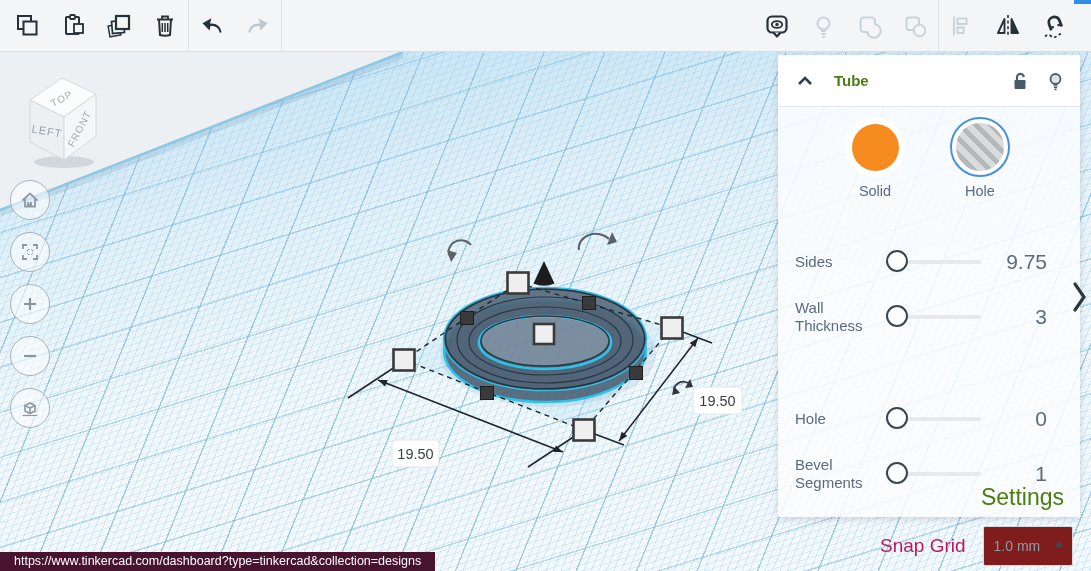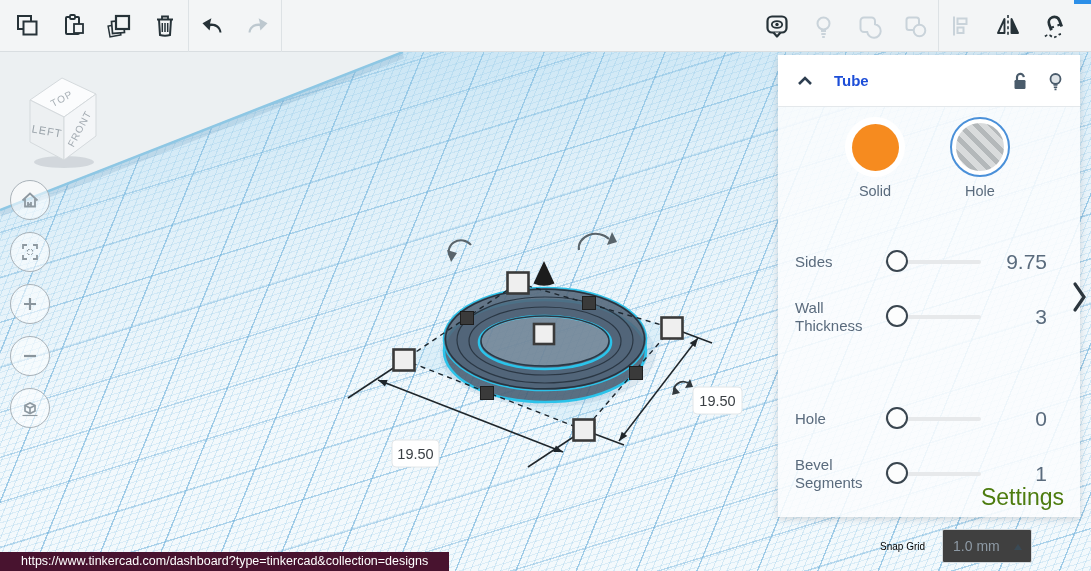--- a/index.html
+++ b/index.html
@@ -34,21 +34,21 @@
   
   .navcol { position:absolute; left:10px; top:128px; display:flex; flex-direction:column; gap:12px; }
   .navbtn { width:40px; height:40px; border-radius:50%; background:rgba(255,255,255,0.55);
             border:1.5px solid #a9b2b9; display:flex; align-items:center; justify-content:center; cursor:pointer; }
 
   
   .panel { position:absolute; left:778px; top:55px; width:302px; height:462px;
            background:rgba(252,253,254,0.86); box-shadow:0 2px 7px rgba(60,70,80,0.20); z-index:30; }
   .panel-header { position:relative; height:52px; background:#ffffff; border-bottom:1px solid #e4e8eb;
                   display:flex; align-items:center; padding:0 16px; }
-  .panel-title { font-size:15px; font-weight:bold; color:#1d4ed8; margin-left:18px; }
+  .panel-title { font-size:15px; font-weight:bold; color:#4d7c0f; margin-left:18px; }
   .ph-icons { position:absolute; right:14px; top:0; height:52px; display:flex; align-items:center; gap:14px; }
   .swatch-row { position:absolute; top:62px; left:0; width:100%; }
   .swatch-item { position:absolute; width:72px; text-align:center; cursor:pointer; }
   .swatch-wrap { width:60px; height:60px; border-radius:50%; background:#fff; margin:0 auto;
                  display:flex; align-items:center; justify-content:center; }
   .swatch-solid { width:47px; height:47px; border-radius:50%; background:#f68b1f; }
   .swatch-wrap.hole-sel { border:2.5px solid #4a90d9; }
   .swatch-hole { width:48px; height:48px; border-radius:50%;
                  background:repeating-linear-gradient(45deg,#b4b8ba 0 5px,#d9dbdc 5px 11px); }
   .swatch-label { margin-top:6px; font-size:14.5px; color:#5a6b7d; }
@@ -61,31 +61,31 @@
                     background:#fcfdfd; border:2px solid #39454f; cursor:pointer; }
   .prop-value { flex:1; text-align:right; font-size:21px; color:#5a6b7d; }
   .settings-link { position:absolute; right:16px; bottom:6px; font-size:23px; color:#4d7c0f; cursor:pointer; }
 
   
   .edge-chevron { position:absolute; left:1072px; top:281px; z-index:35; cursor:pointer; }
 
   
   .snapgrid { position:absolute; left:880px; top:528px; width:200px; height:36px; display:flex;
               align-items:center; z-index:30; }
-  .snap-label { font-size:10px; color:#000000; margin-right:17px; }
-  .snap-select { position:relative; width:90px; height:34px; background:#404040; border:1px solid #d4dade;
+  .snap-label { font-size:19px; color:#be185d; margin-right:17px; }
+  .snap-select { position:relative; width:90px; height:40px; background:#7f1d1d; border:1px solid #d4dade;
                  border-radius:2px; display:flex; align-items:center; padding:0 10px; cursor:pointer; }
   .snap-value { font-size:14px; color:#8e9aa5; }
   .snap-arrow { position:absolute; right:9px; top:14px; width:0; height:0;
                 border-left:4.5px solid transparent; border-right:4.5px solid transparent;
                 border-bottom:6px solid #3a4a55; }
 
   
   .urlbar { position:absolute; left:0; top:552px; height:19px; background:#48132f; color:#ffffff;
-            font-size:12.5px; line-height:19px; padding:0 21px; white-space:nowrap; z-index:45; }
+            font-size:12.5px; line-height:19px; padding:0 14px; white-space:nowrap; z-index:45; }
 
   svg text { font-family:"Liberation Sans", sans-serif; }
 </style>
 </head>
 <body>
 
 <div id="app">
 
   <div class="viewport">
     <div class="workplane"></div>

